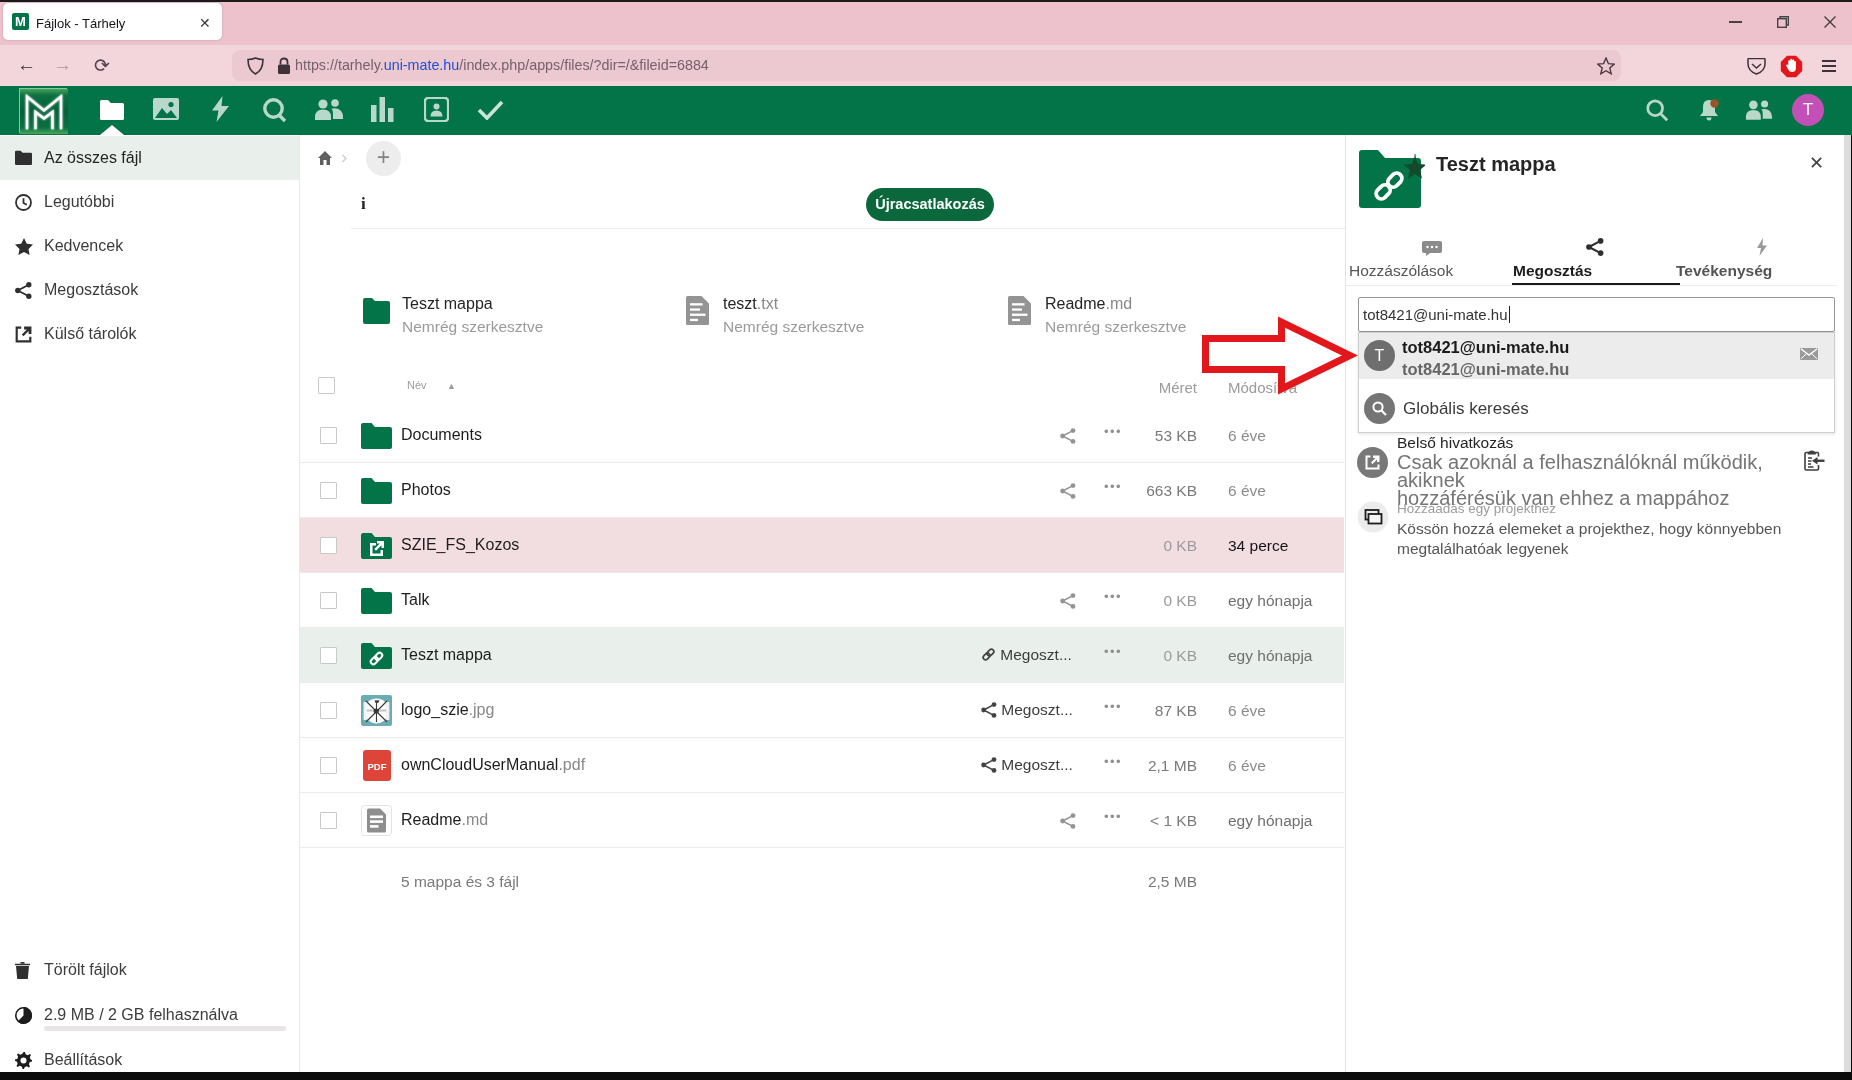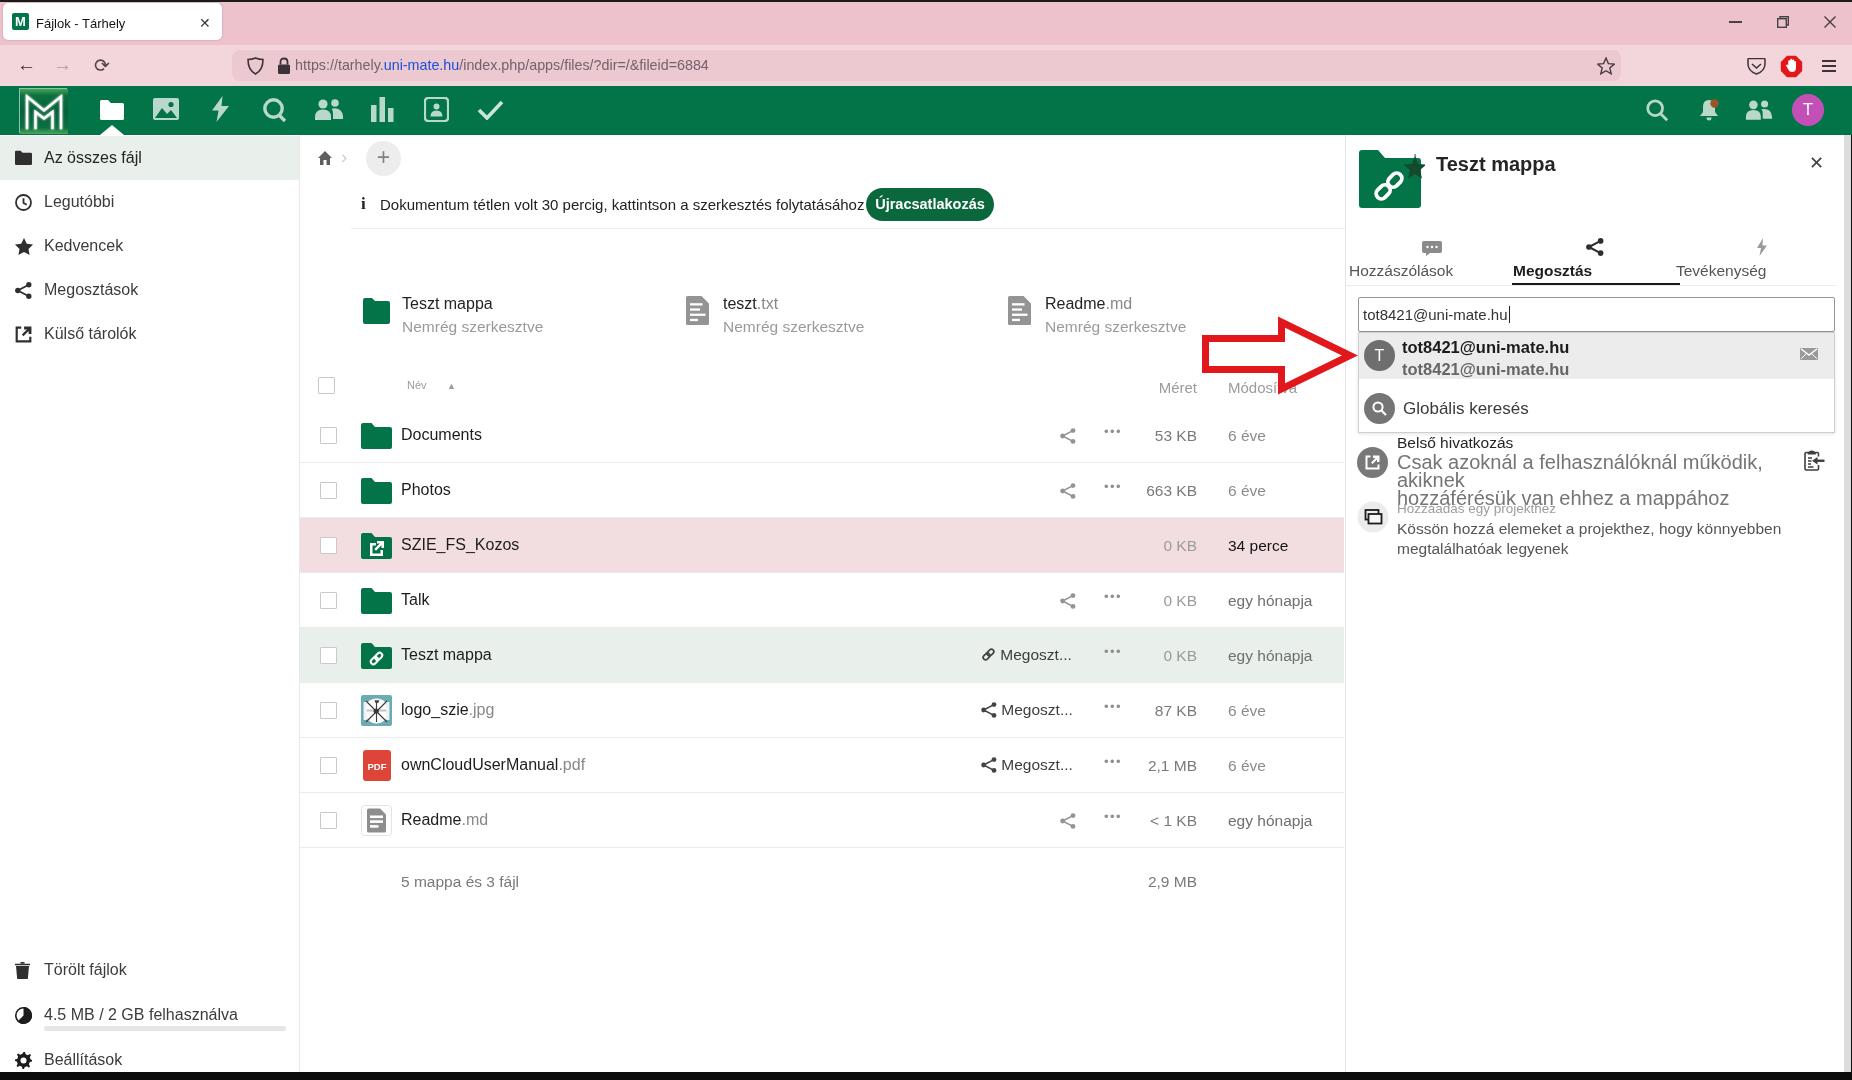--- a/index.html
+++ b/index.html
@@ -213,41 +213,40 @@
     <svg class="sic" width="15" height="17" viewBox="0 0 15 17">
         <path d="M1 4 L14 4 L12.8 17 L2.2 17 Z M0 1.8 L15 1.8 L15 3.2 L0 3.2 Z M5.5 0 L9.5 0 L9.5 1.5 L5.5 1.5 Z" fill="#2f2f2f"></path>
       </svg>
     <span class="txt">Törölt fájlok</span>
     </div>
   <div class="sitem" style="top:858px;">
     <svg class="sic" width="17" height="17" viewBox="0 0 17 17">
         <path d="M8.5 0 A8.5 8.5 0 1 1 2.5 14.5 L8.5 8.5 Z" fill="#1d1d1d"></path>
         <circle cx="8.5" cy="8.5" r="7.7" stroke="#1d1d1d" stroke-width="1.6" fill="none"></circle>
       </svg>
-    <span class="txt" style="color:#3c3c3c;">4.5 MB / 2 GB felhasználva</span>
+    <span class="txt" style="color:#3c3c3c;">2.9 MB / 2 GB felhasználva</span>
     </div>
   <div style="position:absolute;left:44px;top:891px;width:242px;height:5px;background:#e7e5e5;border-radius:3px;"></div>
   <div class="sitem" style="top:903px;">
     <svg class="sic" width="17" height="17" viewBox="0 0 17 17">
         <path d="M8.5 0 L10 0 L10.6 2.3 L12.8 3.2 L14.9 2 L16 3.1 L14.8 5.2 L15.7 7.4 L17 8 L17 9.5 L14.8 10.1 L13.9 12.3 L15 14.4 L13.9 15.5 L11.8 14.3 L9.6 15.2 L9 17 L7.5 17 L6.9 14.7 L4.7 13.8 L2.6 15 L1.5 13.9 L2.7 11.8 L1.8 9.6 L0 9 L0 7.5 L2.2 6.9 L3.1 4.7 L2 2.6 L3.1 1.5 L5.2 2.7 L7.4 1.8 Z" fill="#1d1d1d"></path>
         <circle cx="8.5" cy="8.5" r="3" fill="#fff"></circle>
       </svg>
     <span class="txt">Beállítások</span>
     </div>
 </div>
 <div id="main" class="abs">
 
   <svg class="abs" style="left:17px;top:15px;" width="16" height="16" viewBox="0 0 16 16">
       <path d="M8 1 L15 8 L13 8 L13 15 L9.5 15 L9.5 10 L6.5 10 L6.5 15 L3 15 L3 8 L1 8 Z" fill="#5f5f5f"></path>
     </svg>
   <div class="abs" style="left:41px;top:11px;color:#cfcfcf;font-size:19px;font-weight:300;">›</div>
   <div class="abs" style="left:66px;top:6px;width:35px;height:35px;border-radius:50%;background:#ededed;color:#828282;font-size:23px;font-weight:300;text-align:center;line-height:33px;">+</div>
 
   <div class="abs" style="left:61px;top:59px;font-size:17px;font-weight:bold;color:#222;font-family:'Liberation Serif',serif;">i</div>
-  <div class="abs" style="left:80px;top:61px;font-size:15px;color:#222;">Dokumentum tétlen volt 30 percig, kattintson a szerkesztés folytatásához</div>
   <div class="abs" style="left:566px;top:53px;width:128px;height:33px;background:#0a683c;border-radius:17px;color:#fff;font-size:14.5px;font-weight:bold;text-align:center;line-height:33px;">Újracsatlakozás</div>
   <div class="abs" style="left:51px;top:93px;width:994px;height:1px;background:#ededed;"></div>
 
   <svg class="abs" style="left:63px;top:162px;" width="27" height="28" viewBox="0 0 27 28">
       <path d="M0 3 Q0 1 2 1 L9 1 L12 4 L25 4 Q27 4 27 6 L27 25 Q27 27 25 27 L2 27 Q0 27 0 25 Z" fill="#027448"></path>
     </svg>
   <div class="abs" style="left:102px;top:160px;font-size:16px;color:#252525;">Teszt mappa</div>
   <div class="abs" style="left:102px;top:183px;font-size:15.5px;color:#9a9a9a;">Nemrég szerkesztve</div>
   <svg class="abs" style="left:386px;top:161px;" width="23" height="29" viewBox="0 0 23 29">
       <path d="M0 1.5 Q0 0 1.5 0 L15.5 0 L23 7.5 L23 27.5 Q23 29 21.5 29 L1.5 29 Q0 29 0 27.5 Z" fill="#949494"></path>
@@ -409,21 +408,21 @@
           <circle cx="13" cy="13.4" r="2.4" fill="#949494"></circle>
           <path d="M2.6 8 L13 2.6 M2.6 8 L13 13.4" stroke="#949494" stroke-width="1.6" fill="none"></path>
         </svg>
       <div class="dots">•••</div>
       <div class="fsize">&lt; 1 KB</div>
       <div class="fdate" style="color:#6f6f6f;">egy hónapja</div>
     </div>
   </div>
 
   <div class="abs" style="left:101px;top:738px;font-size:15.5px;color:#7a7a7a;">5 mappa és 3 fájl</div>
-  <div class="abs" style="left:777px;top:738px;width:120px;text-align:right;font-size:15.5px;color:#7a7a7a;">2,9 MB</div>
+  <div class="abs" style="left:777px;top:738px;width:120px;text-align:right;font-size:15.5px;color:#7a7a7a;">2,5 MB</div>
 </div>
 <div id="panel" class="abs">
 
   <svg class="abs" style="left:13px;top:13px;" width="66" height="60" viewBox="0 0 66 60">
     <path d="M0 5 Q0 2 3 2 L19 2 L26 10 L59 10 Q62 10 62 13 L62 57 Q62 60 59 60 L3 60 Q0 60 0 57 Z" fill="#027448"></path>
     <g transform="translate(30,38) rotate(-45)">
         <rect x="-16" y="-5.2" width="15.5" height="10.4" rx="5.2" fill="none" stroke="#fff" stroke-width="3.8"></rect>
         <rect x="0.5" y="-5.2" width="15.5" height="10.4" rx="5.2" fill="none" stroke="#fff" stroke-width="3.8"></rect>
       </g>
     <rect x="55.3" y="6" width="1.8" height="7" fill="#909090"></rect>
@@ -442,21 +441,21 @@
   <svg class="abs" style="left:240px;top:103px;" width="18" height="18" viewBox="0 0 16 16">
       <circle cx="13" cy="2.6" r="2.5" fill="#2e2e2e"></circle>
       <circle cx="2.6" cy="8" r="2.5" fill="#2e2e2e"></circle>
       <circle cx="13" cy="13.4" r="2.5" fill="#2e2e2e"></circle>
       <path d="M2.6 8 L13 2.6 M2.6 8 L13 13.4" stroke="#2e2e2e" stroke-width="1.8" fill="none"></path>
     </svg>
   <div class="tab3" style="left:167px;color:#1d1d1d;font-weight:bold;">Megosztás</div>
   <svg class="abs" style="left:409px;top:103px;" width="14" height="18" viewBox="0 0 14 18">
       <path d="M8 0 L2 10 L6 10 L4.5 18 L12 7.5 L7.5 7.5 Z" fill="#9a9a9a"></path>
     </svg>
-  <div class="tab3" style="left:330px;">Tevékenység</div>
+  <div class="tab3" style="left:330px;font-weight:bold;">Tevékenység</div>
   <div class="abs" style="left:166px;top:148px;width:168px;height:3px;background:#1a1a1a;"></div>
   <div class="abs" style="left:0;top:150px;width:491px;height:1px;background:#ececec;"></div>
 
   <div class="abs" style="left:12px;top:162px;width:477px;height:35px;border:1px solid #949494;border-radius:2px;background:#fff;"></div>
   <div class="abs" style="left:17px;top:171px;font-size:15px;color:#333;">tot8421@uni-mate.hu<span style="border-left:1px solid #222;margin-left:1px;"></span></div>
 
   <div class="abs" style="left:12px;top:197px;width:477px;height:101px;border:1px solid #cfcfcf;background:#fff;box-shadow:0 1px 3px rgba(0,0,0,.12);"></div>
   <div class="abs" style="left:13px;top:198px;width:475px;height:46px;background:#ececec;"></div>
   <div class="gcirc abs" style="left:18px;top:205px;background:#6e6e6e;color:#fff;font-size:16px;text-align:center;line-height:31px;">T</div>
   <div class="abs" style="left:56px;top:203px;font-size:16.5px;font-weight:bold;color:#1b1b1b;">tot8421@uni-mate.hu</div>

